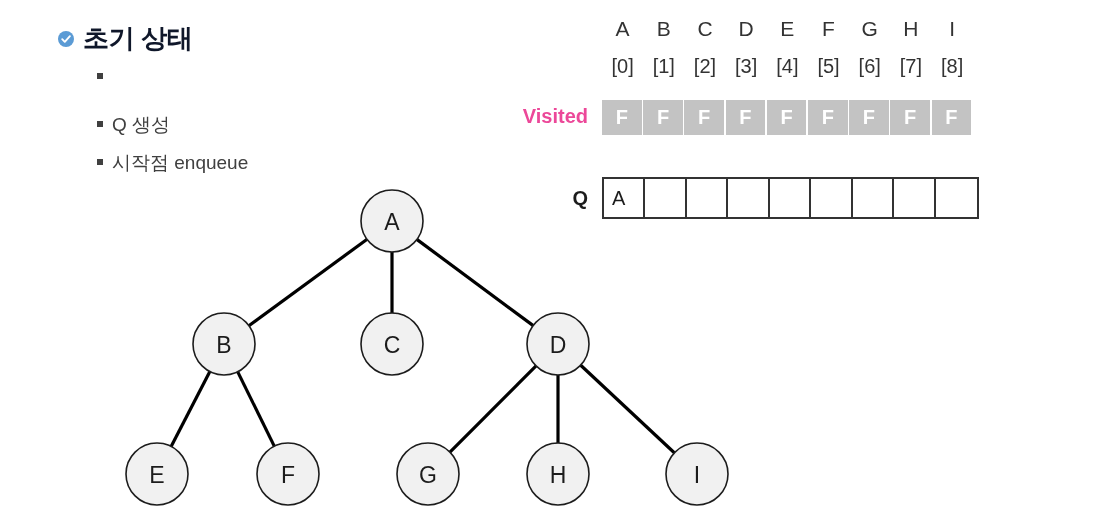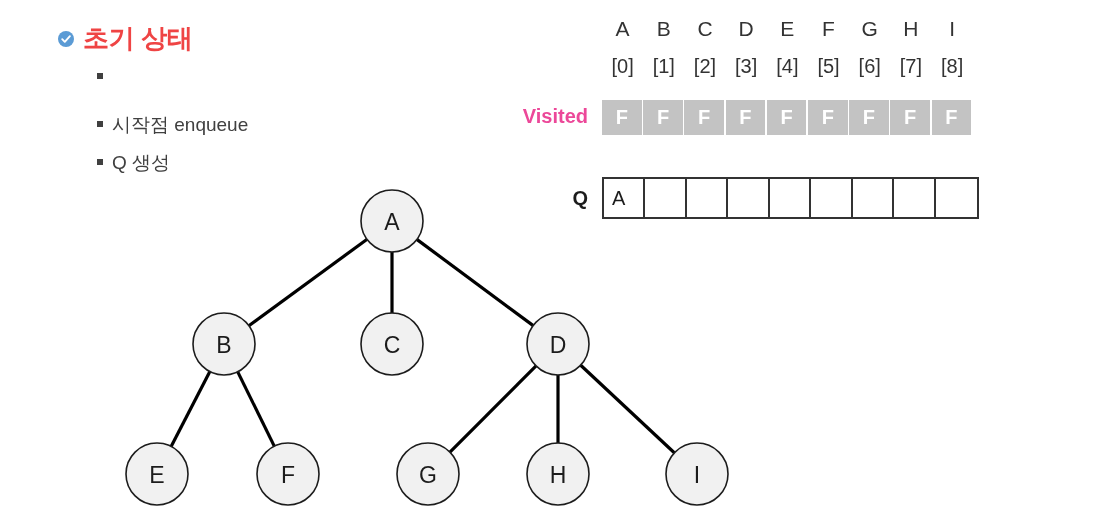--- a/index.html
+++ b/index.html
@@ -34,21 +34,21 @@
     width: 16px;
     height: 16px;
     flex: 0 0 16px;
     position: relative;
     top: 1px;
   }
   .heading-text {
     margin-left: 9px;
     font-size: 26px;
     font-weight: bold;
-    color: #ef4444;
+    color: #0f172a;
     letter-spacing: -0.3px;
     line-height: 1;
     white-space: nowrap;
   }
 
   .bullet-list {
     position: absolute;
     left: 97px;
     top: 77px;
     width: 330px;
@@ -206,25 +206,25 @@
     </span>
     <span class="heading-text">초기 상태</span>
   </div>
 
   <div class="bullet-list">
     <div class="bullet-item">
       <span class="bullet-mark"></span>
     </div>
     <div class="bullet-item">
       <span class="bullet-mark"></span>
-      <span class="bullet-label">시작점 enqueue</span>
+      <span class="bullet-label">Q 생성</span>
     </div>
     <div class="bullet-item">
       <span class="bullet-mark"></span>
-      <span class="bullet-label">Q 생성</span>
+      <span class="bullet-label">시작점 enqueue</span>
     </div>
   </div>
 
   <svg id="tree" width="1094" height="512">
     <g id="tree-edges">
         <line x1="367.79411539539643" y1="238.72216551408476" x2="248.20588460460357" y2="326.27783448591526" class="tree-edge" stroke="#000000"></line>
         <line x1="392" y1="251" x2="392" y2="314" class="tree-edge" stroke="#000000"></line>
         <line x1="416.10414326179034" y1="238.86029892289284" x2="533.8958567382097" y2="326.13970107710713" class="tree-edge" stroke="#000000"></line>
         <line x1="210.25639017660916" y1="370.66670562747476" x2="170.74360982339084" y2="447.33329437252524" class="tree-edge" stroke="#000000"></line>
         <line x1="237.2505207538295" y1="370.91512028121616" x2="274.7494792461705" y2="447.08487971878384" class="tree-edge" stroke="#000000"></line>

